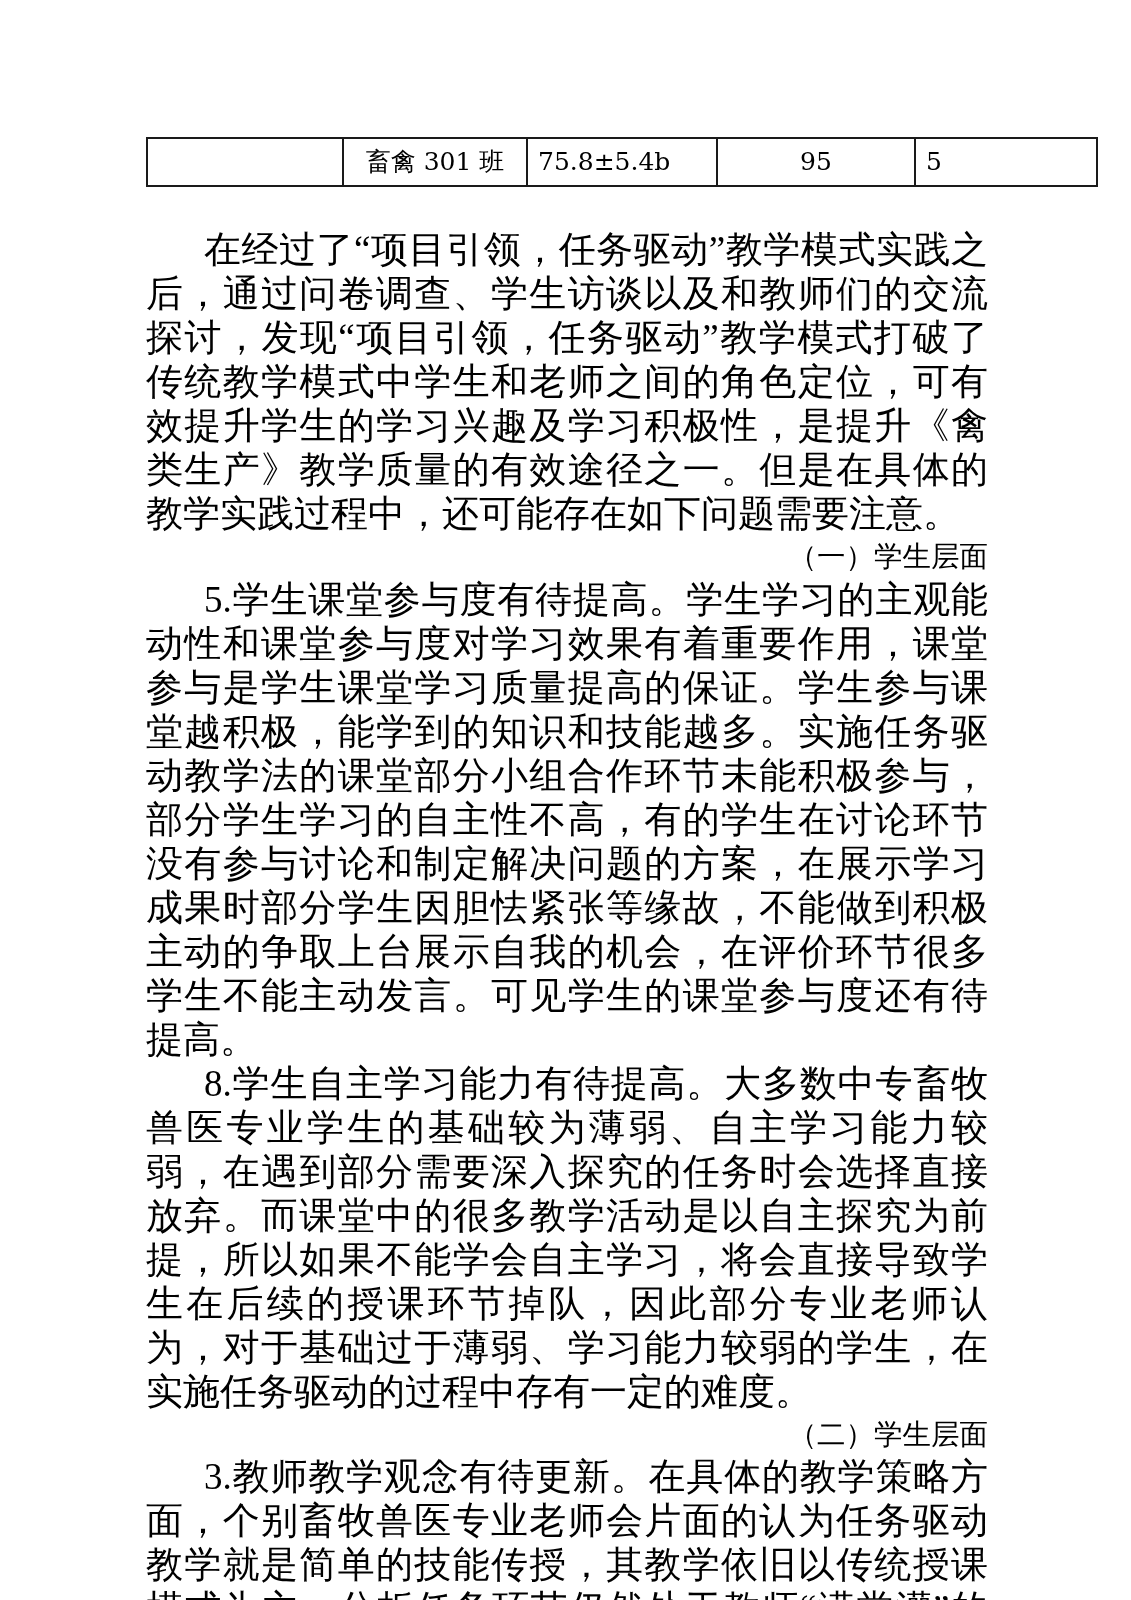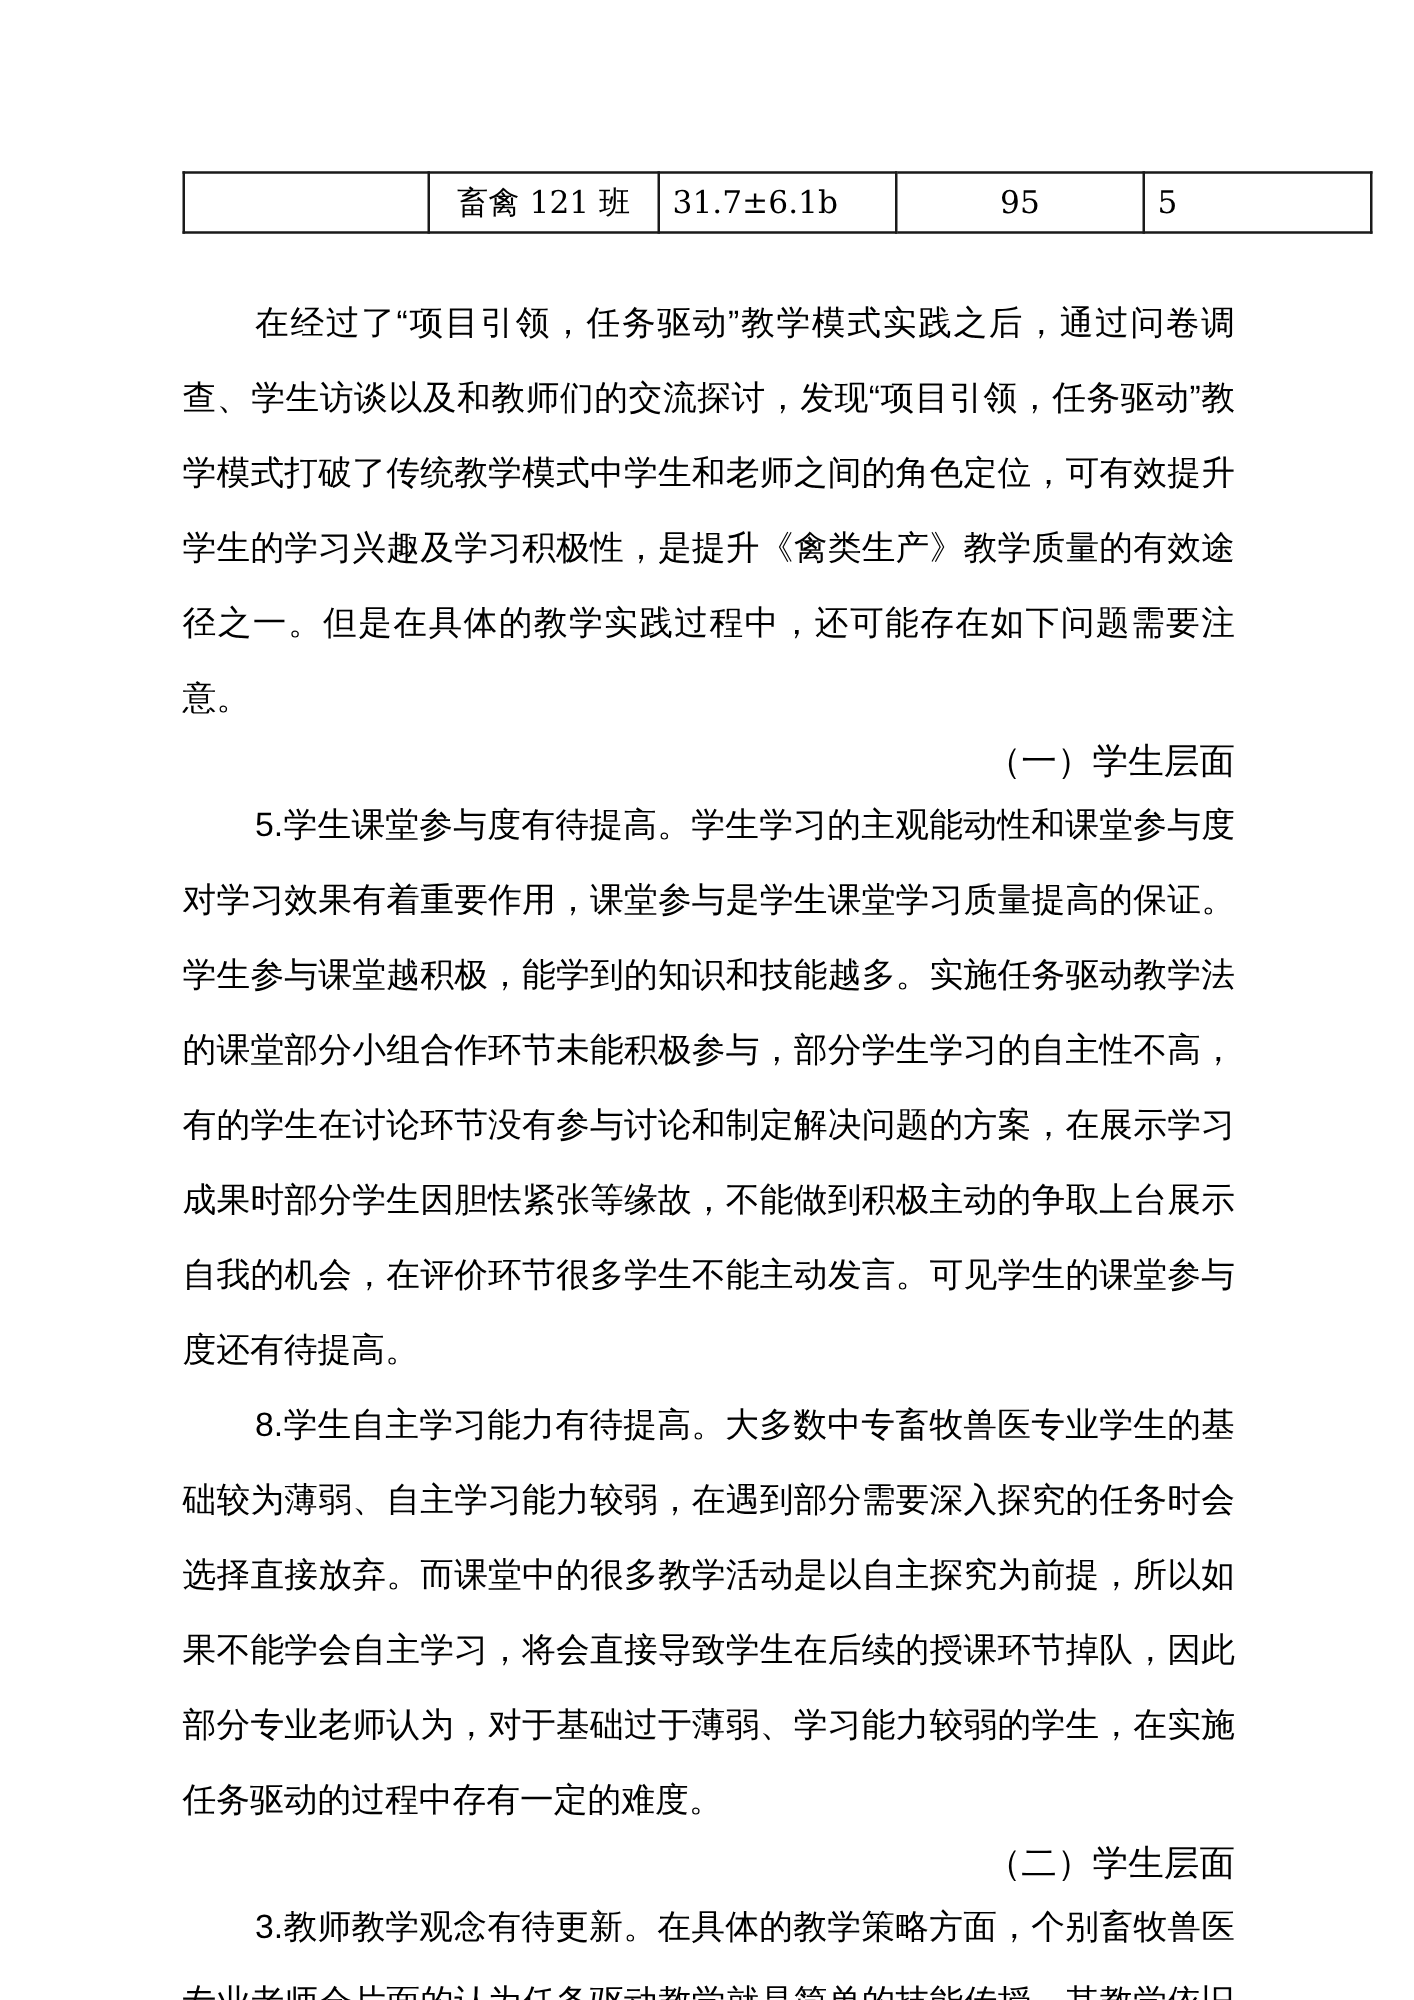--- a/index.html
+++ b/index.html
@@ -67,27 +67,27 @@
     font-weight: bold;
     line-height: 42px;
     text-indent: 56px;
     margin: 0 0 6px 0;
     letter-spacing: 0px;
     font-family: "DejaVu Sans", "Liberation Sans", sans-serif;
   }
 
   p.para {
     margin: 0;
-    font-size: 27px;
-    line-height: 60px;
+    font-size: 37px;
+    line-height: 44px;
     text-indent: 58px;
     text-align: justify;
     text-justify: inter-character;
     letter-spacing: 0px;
-    font-family: Liberation Sans, sans-serif;
+    font-family: Liberation Serif, serif;
   }
 
   p.sub {
     margin: 0;
     font-size: 28.5px;
     line-height: 41.5px;
     text-indent: 58px;
     text-align: right;
     font-family: "DejaVu Serif", "Liberation Serif", serif;
   }
@@ -103,22 +103,22 @@
 </head>
 <body>
 
 <div class="page">
 
   <div class="table-wrap">
     <table class="data-table">
       <tbody>
         <tr>
           <td class="c0"></td>
-          <td class="c1">畜禽 121 班</td>
-          <td class="c2">31.7±6.1b</td>
+          <td class="c1">畜禽 301 班</td>
+          <td class="c2">75.8±5.4b</td>
           <td class="c3">95</td>
           <td class="c4">5</td>
         </tr>
       </tbody>
     </table>
   </div>
 
   <div class="body">
 
 

